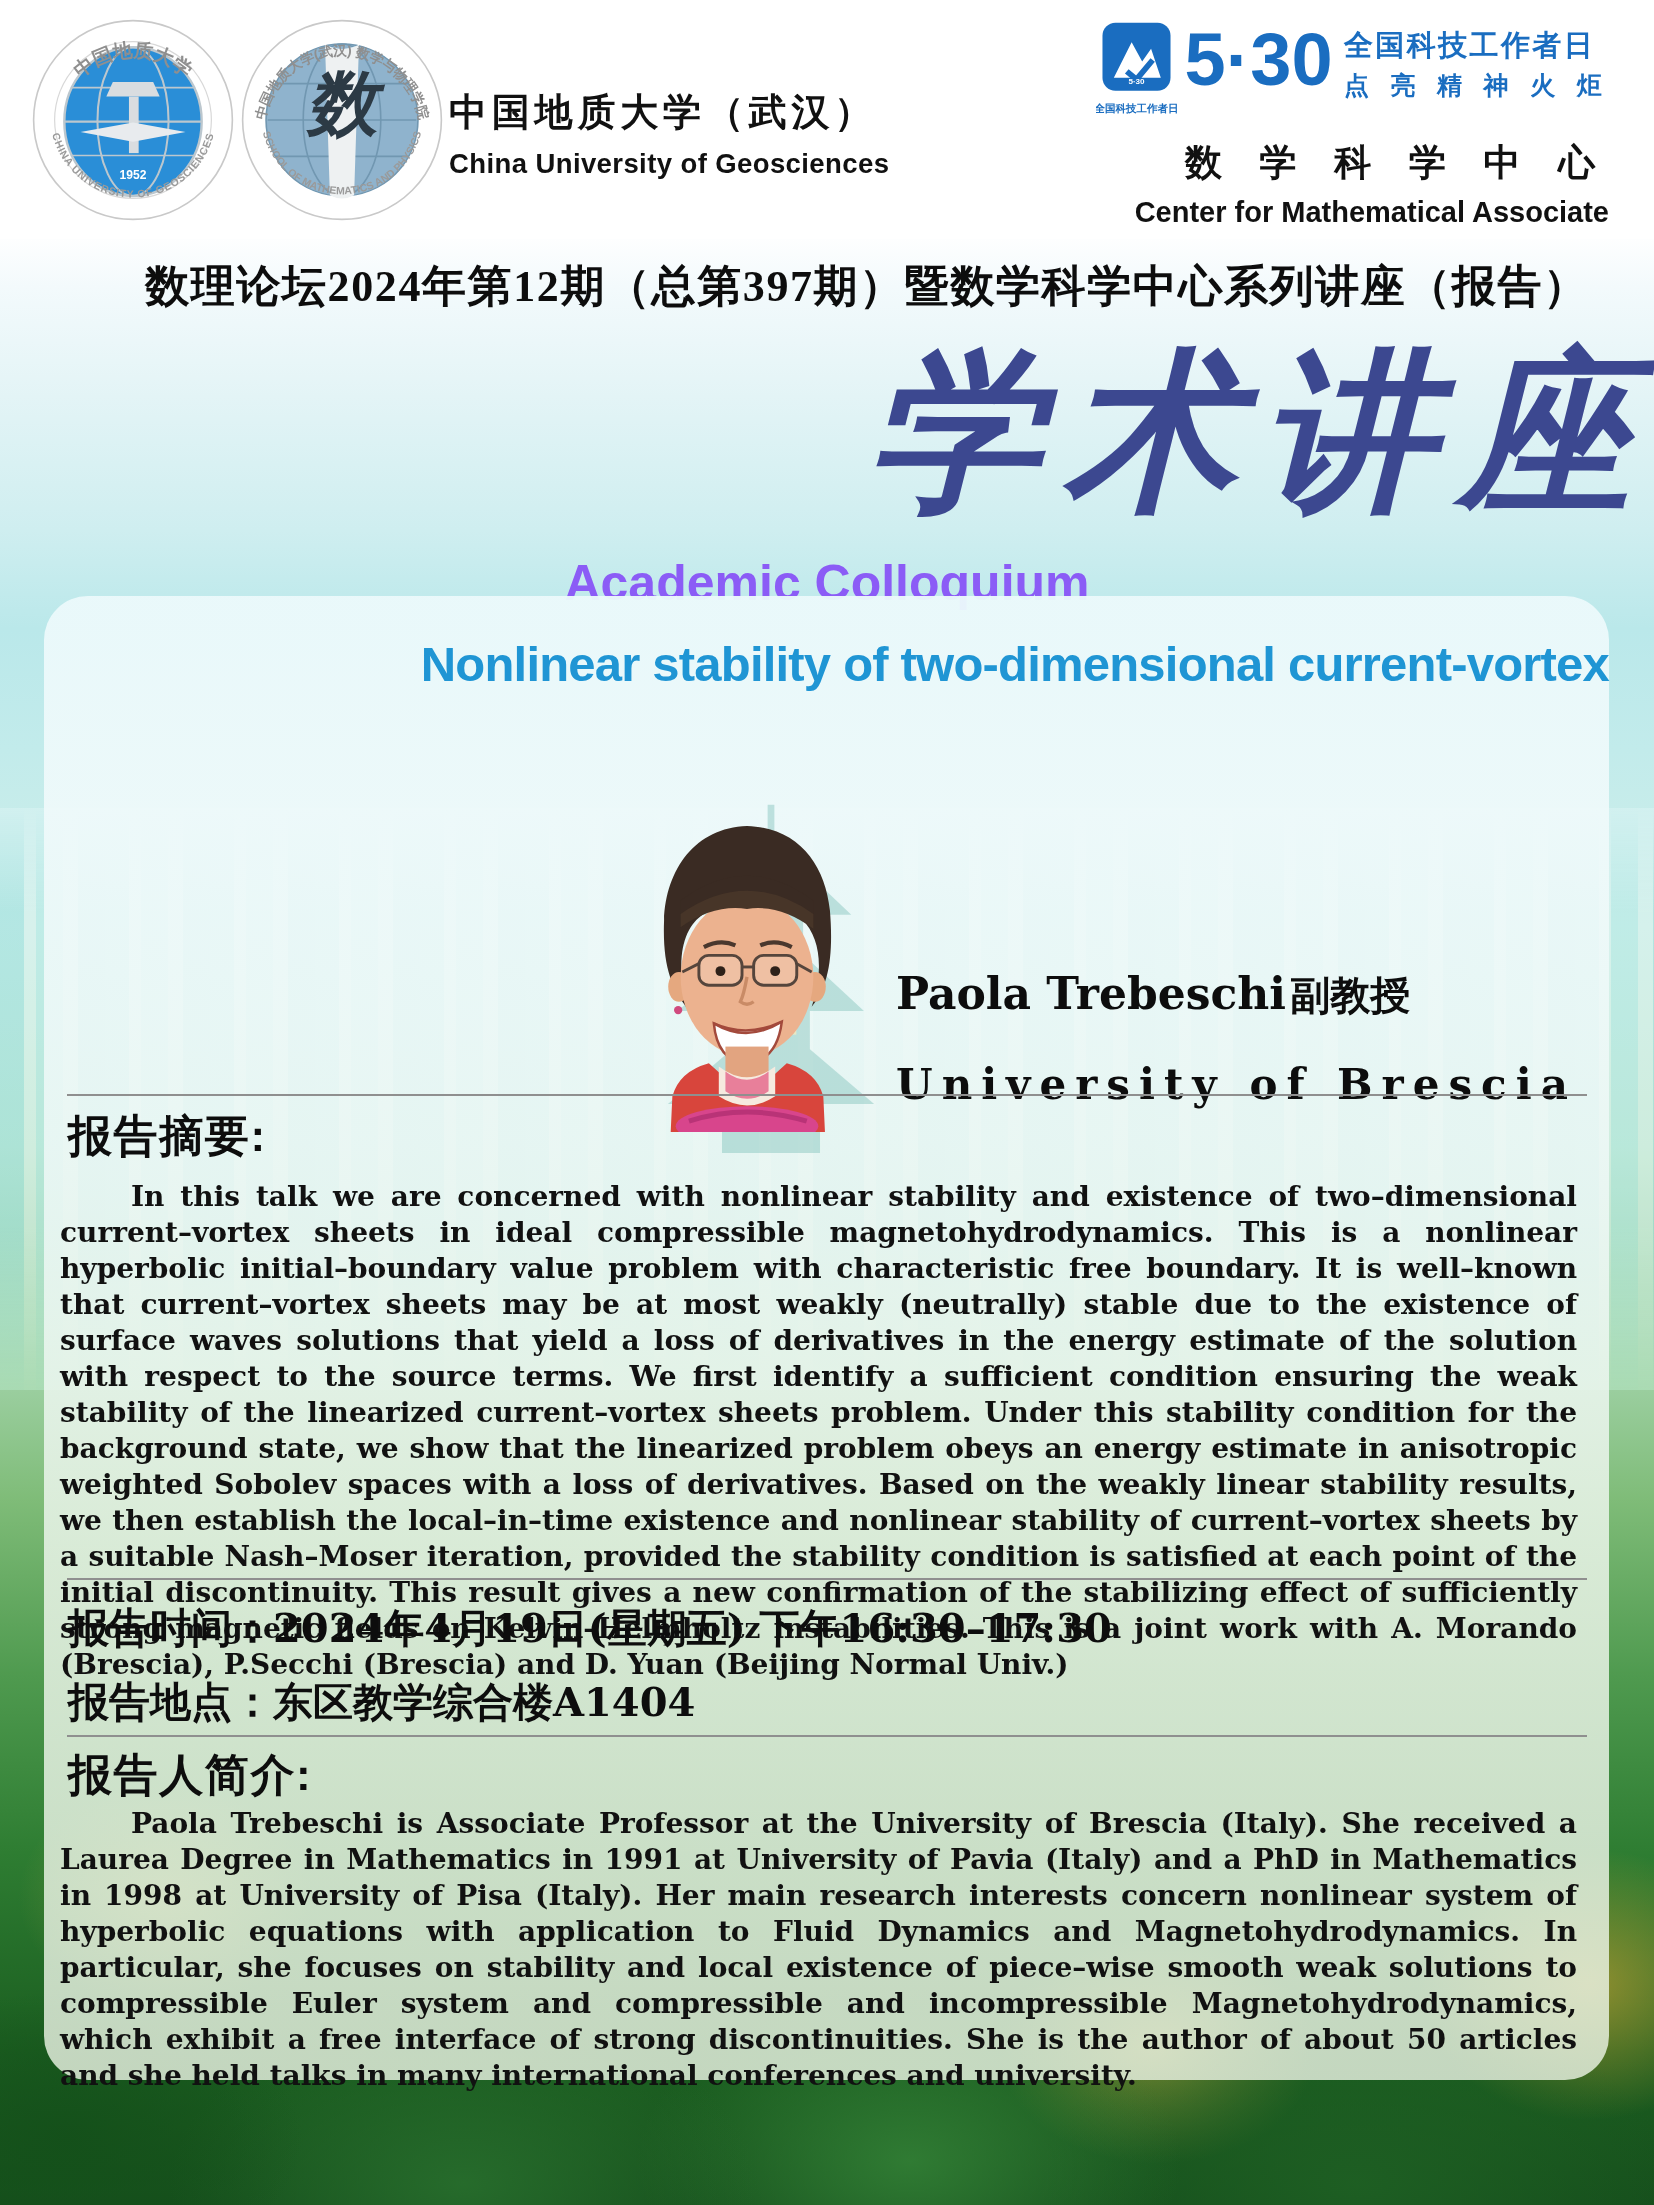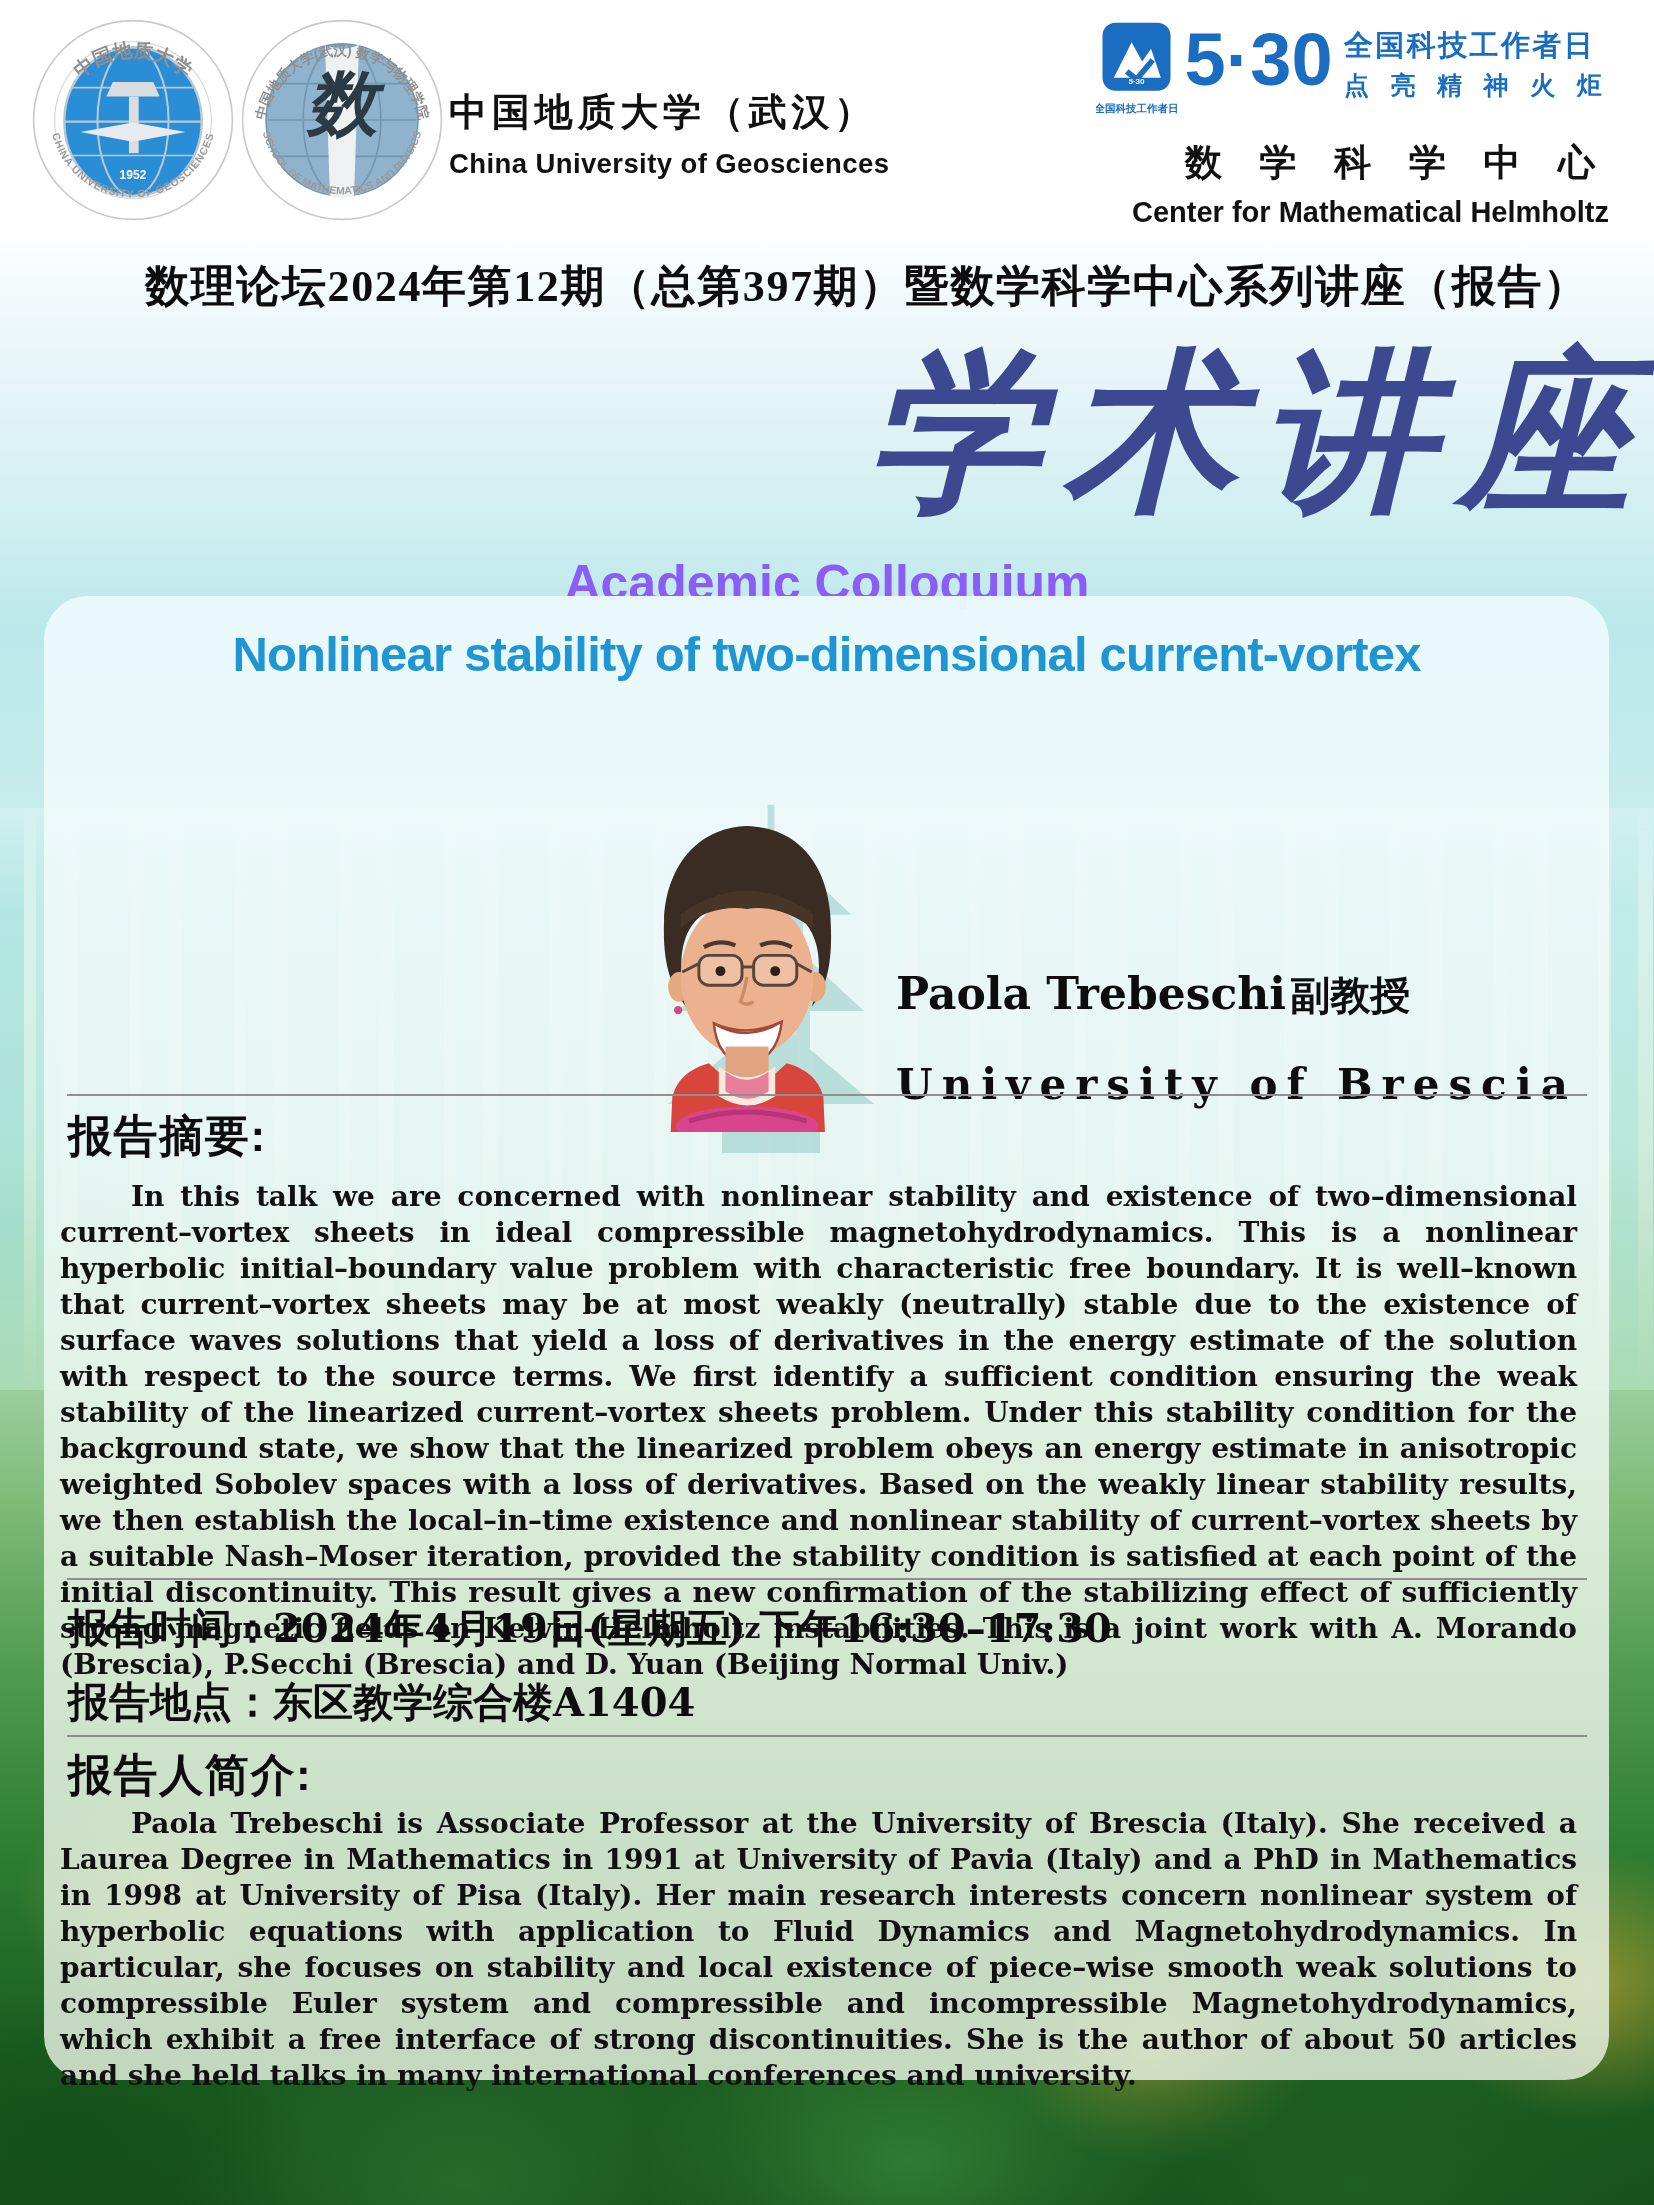--- a/index.html
+++ b/index.html
@@ -54,21 +54,21 @@
     font-size:174px;line-height:202px;color:#3c4890;letter-spacing:22.6px;}
   .banner-en{position:absolute;left:0;top:554px;width:1654px;text-align:center;
     font-weight:bold;font-size:50px;color:#8b5cf6;}
 
   
   .panel{position:absolute;left:44px;top:596px;width:1565px;height:1484px;border-radius:44px;
     background:linear-gradient(180deg,
       rgba(235,249,251,.96) 0%, rgba(240,250,251,.9) 14%,
       rgba(238,248,246,.86) 40%, rgba(236,245,234,.84) 66%,
       rgba(233,242,226,.82) 100%);}
-  .talk-title{position:absolute;left:0;top:30px;width:1565px;text-align:center;
+  .talk-title{position:absolute;left:0;top:40px;width:1565px;text-align:right;
     font-size:49px;font-weight:bold;color:#1f95d4;letter-spacing:-0.8px;}
   .pagoda{position:absolute;left:598px;top:202px;opacity:.38;}
   .portrait{position:absolute;left:578px;top:225px;}
   .speaker-lines{position:absolute;left:852px;top:372px;font-family:"DejaVu Serif",serif;color:#0d0d0d;}
   .speaker-name{font-size:44px;font-weight:bold;}
   .speaker-degree{font-family:"Liberation Sans",sans-serif;font-size:40px;font-weight:bold;}
   .speaker-affil{font-size:42px;font-weight:bold;letter-spacing:9px;margin-top:37px;}
   .divider{position:absolute;left:22.6px;width:1520px;border-top:2.4px solid #8f8f8f;}
   .d1{top:498px;} .d2{top:982px;} .d3{top:1139px;}
   .sec-heading{position:absolute;left:24px;font-size:44px;font-weight:bold;color:#0d0d0d;letter-spacing:1.6px;}
@@ -160,21 +160,21 @@
           <text x="50" y="78" text-anchor="middle" font-size="10" font-weight="bold" fill="#ffffff">5·30</text>
           <text x="50" y="112" text-anchor="middle" font-size="13" font-weight="bold" fill="#1a6dc0">全国科技工作者日</text>
         </svg>
         <div class="e530-num">5·30</div>
         <div class="e530-tags">
           <div class="e530-tag1">全国科技工作者日</div>
           <div class="e530-tag2">点 亮 精 神 火 炬</div>
         </div>
       </div>
       <div class="center-zh">数 学 科 学 中 心</div>
-      <div class="center-en">Center for Mathematical Helmholtz</div>
+      <div class="center-en">Center for Mathematical Associate</div>
     </div>
   </div>
 
   <div class="forum">数理论坛2024年第12期（总第397期）暨数学科学中心系列讲座（报告）</div>
   <div class="banner-zh">学术讲座</div>
   <div class="banner-en">Academic Colloquium</div>
 
   <div class="panel">
 
     <div class="talk-title">Nonlinear stability of two-dimensional current-vortex</div>

